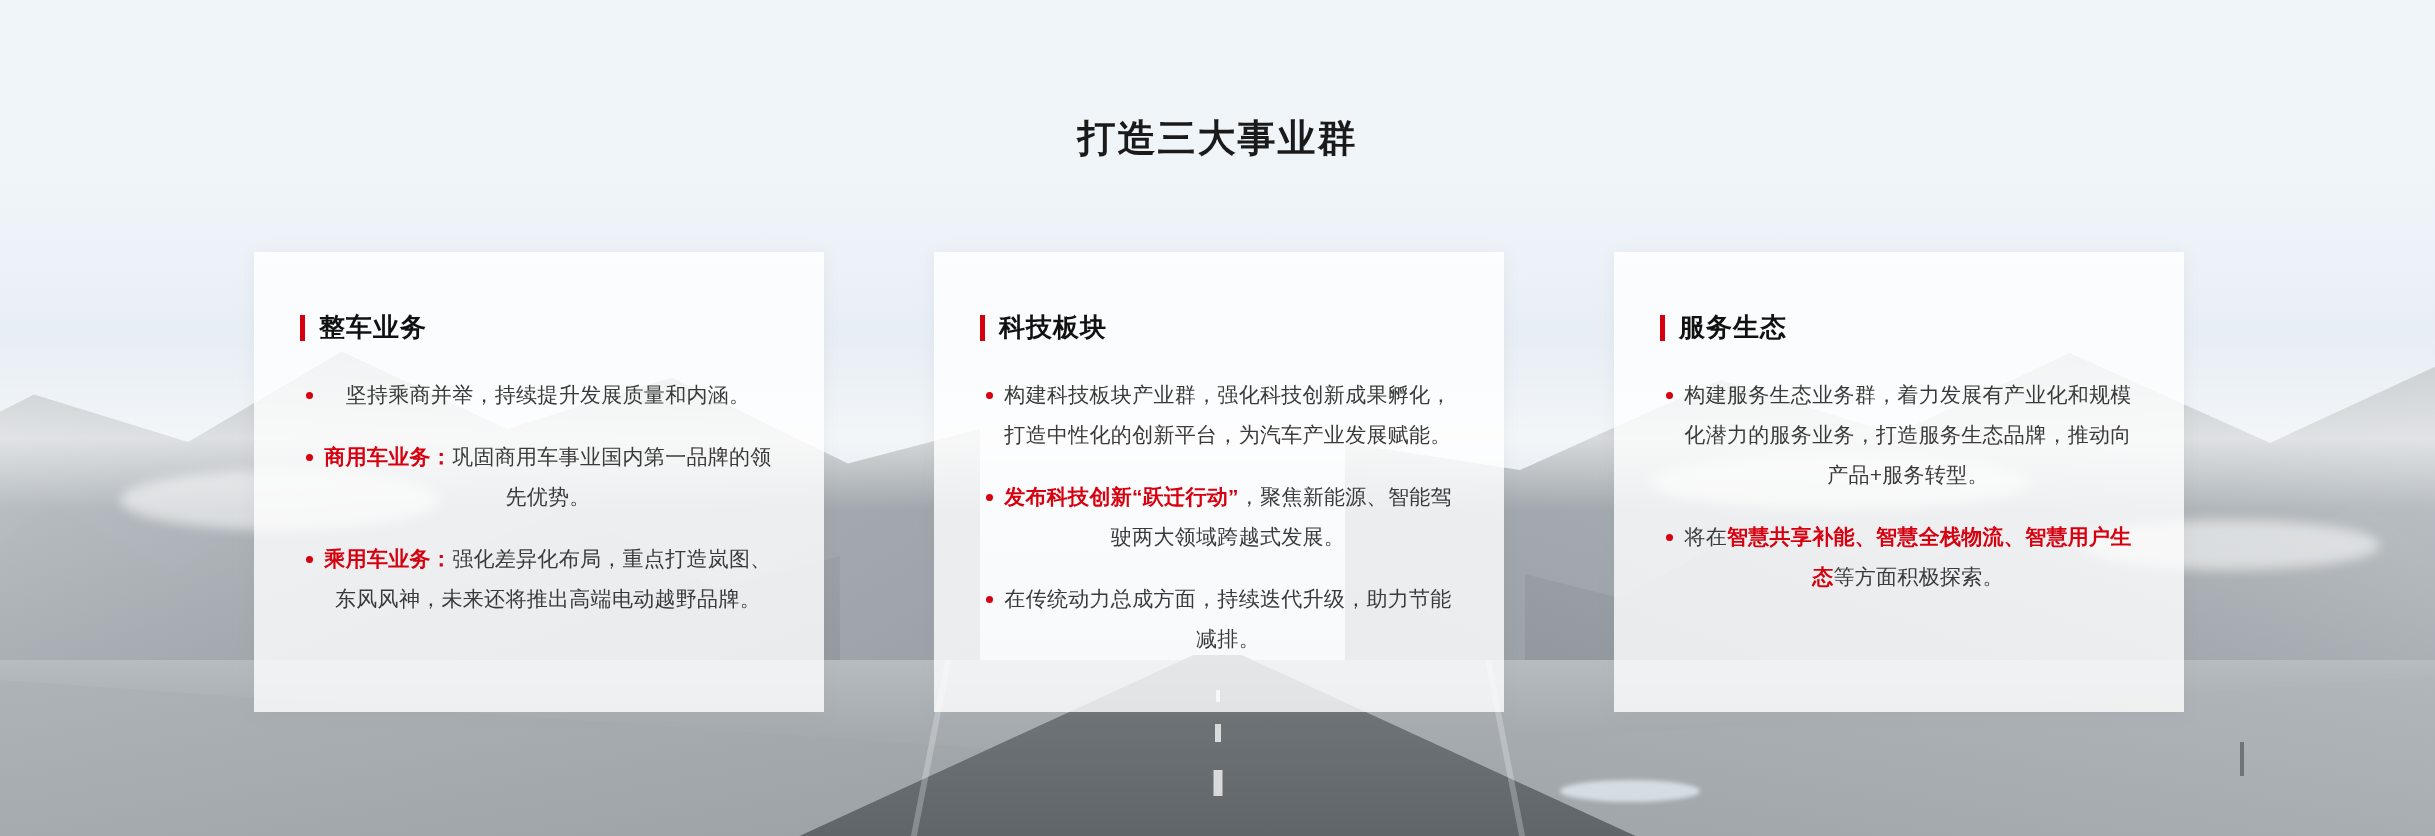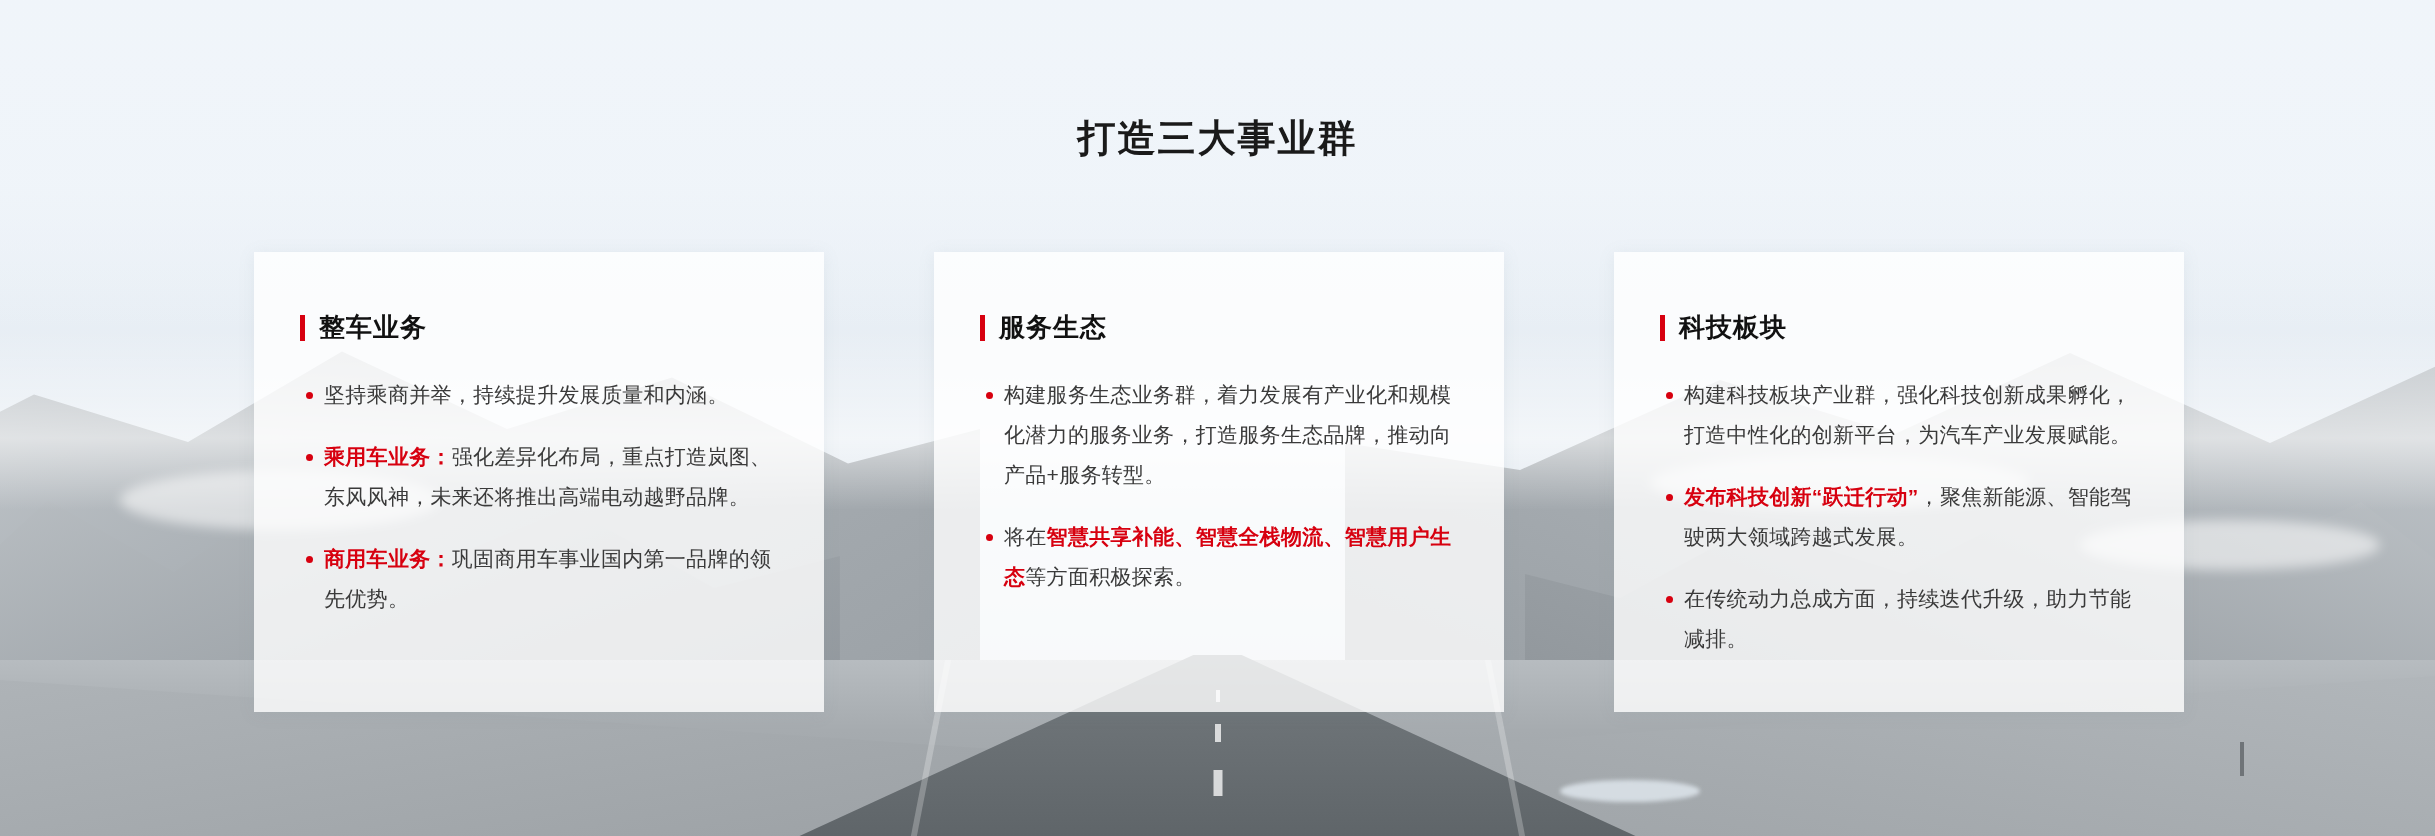--- a/index.html
+++ b/index.html
@@ -165,20 +165,21 @@
     letter-spacing: 2px;
   }
 
   .cards {
     position: absolute;
     top: 252px;
     left: 254px;
     width: 1930px;
     display: flex;
     justify-content: space-between;
+    text-align: center;
   }
   .card {
     width: 570px;
     min-height: 460px;
     background: rgba(255,255,255,0.80);
     box-shadow: 0 2px 16px rgba(120,135,150,0.10);
     box-sizing: border-box;
     padding: 58px 48px 40px 46px;
   }
   .card-head {
@@ -257,40 +258,40 @@
   <div class="content">
     <div class="section-title">打造三大事业群</div>
     <div class="cards" id="cards">
         <div class="card">
           <div class="card-head">
             <span class="head-bar"></span>
             <span class="head-text">整车业务</span>
           </div>
           <ul class="bullets">
             <li><span>坚持乘商并举，持续提升发展质量和内涵。</span></li>
+            <li><span class="hl">商用车业务：</span><span>巩固商用车事业国内第一品牌的领先优势。</span></li>
             <li><span class="hl">乘用车业务：</span><span>强化差异化布局，重点打造岚图、东风风神，未来还将推出高端电动越野品牌。</span></li>
-            <li><span class="hl">商用车业务：</span><span>巩固商用车事业国内第一品牌的领先优势。</span></li>
-          </ul>
-        </div>
-        <div class="card">
-          <div class="card-head">
-            <span class="head-bar"></span>
-            <span class="head-text">服务生态</span>
-          </div>
-          <ul class="bullets">
-            <li><span>构建服务生态业务群，着力发展有产业化和规模化潜力的服务业务，打造服务生态品牌，推动向产品+服务转型。</span></li>
-            <li><span>将在</span><span class="hl">智慧共享补能、智慧全栈物流、智慧用户生态</span><span>等方面积极探索。</span></li>
           </ul>
         </div>
         <div class="card">
           <div class="card-head">
             <span class="head-bar"></span>
             <span class="head-text">科技板块</span>
           </div>
           <ul class="bullets">
             <li><span>构建科技板块产业群，强化科技创新成果孵化，打造中性化的创新平台，为汽车产业发展赋能。</span></li>
             <li><span class="hl">发布科技创新“跃迁行动”</span><span>，聚焦新能源、智能驾驶两大领域跨越式发展。</span></li>
             <li><span>在传统动力总成方面，持续迭代升级，助力节能减排。</span></li>
           </ul>
         </div>
+        <div class="card">
+          <div class="card-head">
+            <span class="head-bar"></span>
+            <span class="head-text">服务生态</span>
+          </div>
+          <ul class="bullets">
+            <li><span>构建服务生态业务群，着力发展有产业化和规模化潜力的服务业务，打造服务生态品牌，推动向产品+服务转型。</span></li>
+            <li><span>将在</span><span class="hl">智慧共享补能、智慧全栈物流、智慧用户生态</span><span>等方面积极探索。</span></li>
+          </ul>
+        </div>
       </div>
   </div>
 </div>
 
 </body></html>

